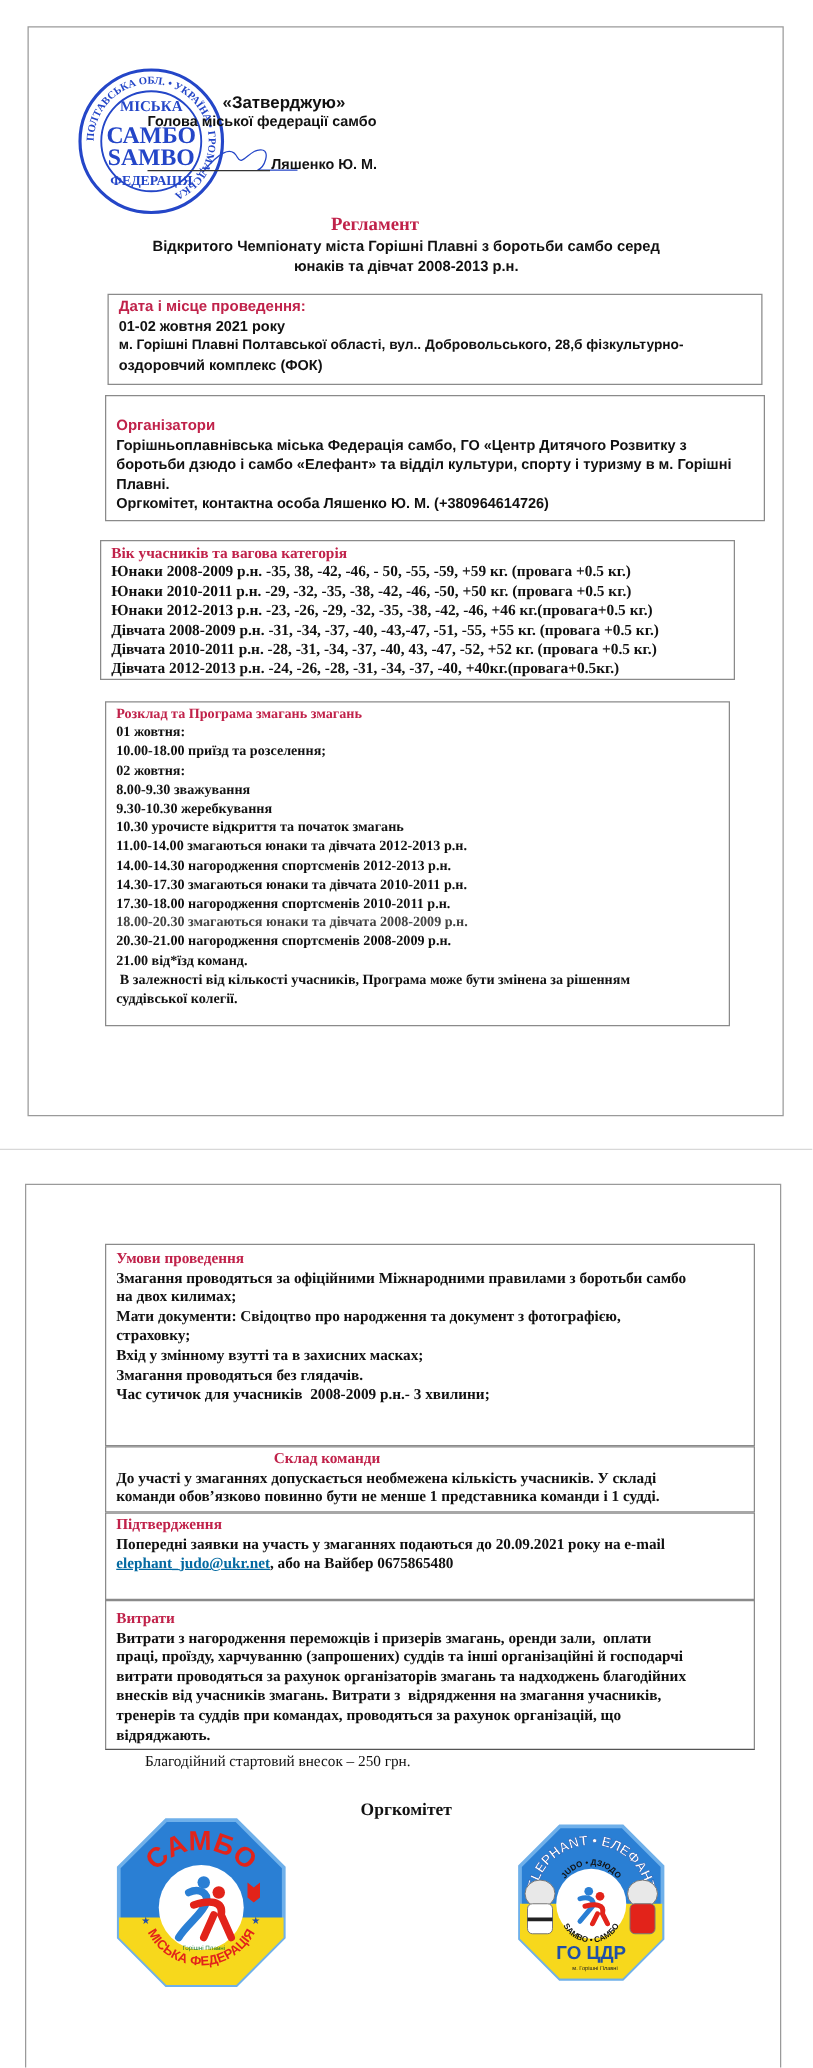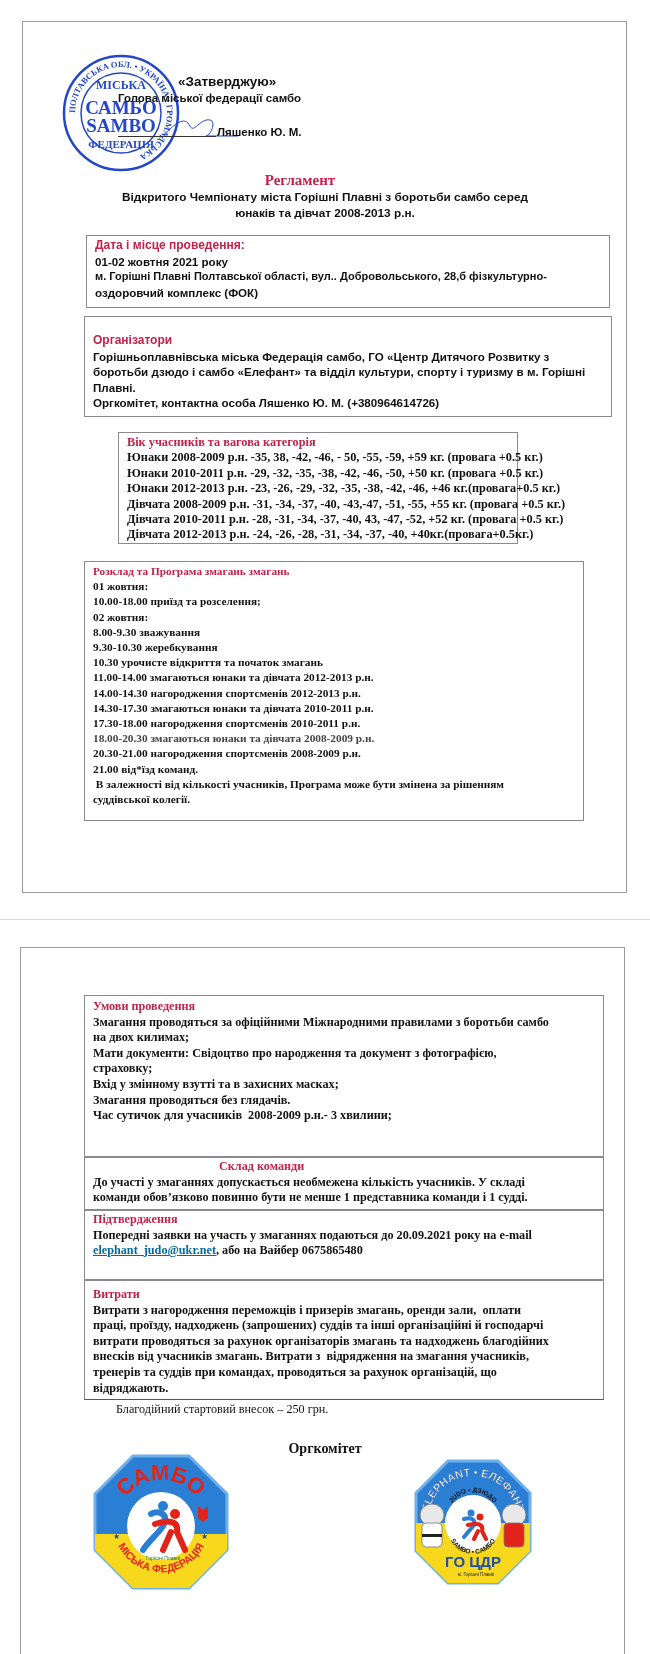--- a/index.html
+++ b/index.html
@@ -59,21 +59,21 @@
 </div>
 
 <div class="box sans" style="left:84px;top:316px;width:528px;height:101px;padding:16px 8px 2px;">
   <div class="para h-red" style="font-size:12px;">Організатори</div>
   <div class="para" style="font-size:11.6px;white-space:nowrap;">Горішньоплавнівська міська Федерація самбо, ГО «Центр Дитячого Розвитку з</div>
   <div class="para" style="font-size:11.6px;white-space:nowrap;overflow:hidden;">боротьби дзюдо і самбо «Елефант» та відділ культури, спорту і туризму  в м. Горішні</div>
   <div class="para" style="font-size:11.6px;">Плавні.</div>
   <div class="para" style="font-size:11.6px;">Оргкомітет, контактна особа Ляшенко Ю. М. (+380964614726)</div>
 </div>
 
-<div class="box serif" style="left:80px;top:432px;width:400px;height:112px;padding:2px 8px;margin-left:38px;">
+<div class="box serif" style="left:80px;top:432px;width:508px;height:112px;padding:2px 8px;">
   <div class="line h-red">Вік учасників та вагова категорія</div>
   <div class="line">Юнаки 2008-2009 р.н. -35,  38, -42, -46, - 50, -55, -59, +59 кг. (провага +0.5 кг.)</div>
   <div class="line">Юнаки 2010-2011 р.н. -29, -32, -35, -38, -42, -46, -50, +50 кг. (провага +0.5 кг.)</div>
   <div class="line">Юнаки 2012-2013 р.н. -23, -26, -29, -32, -35, -38, -42, -46, +46 кг.(провага+0.5 кг.)</div>
   <div class="line">Дівчата 2008-2009 р.н.  -31, -34, -37, -40, -43,-47, -51, -55, +55 кг.  (провага +0.5 кг.)</div>
   <div class="line">Дівчата 2010-2011 р.н. -28, -31, -34, -37, -40, 43, -47, -52, +52 кг. (провага +0.5 кг.)</div>
   <div class="line">Дівчата 2012-2013 р.н. -24, -26, -28, -31, -34, -37, -40, +40кг.(провага+0.5кг.)</div>
 </div>
 
 <div class="box serif" style="left:84px;top:561px;width:500px;height:260px;padding:2px 8px;">
@@ -116,21 +116,21 @@
   <div class="para h-red">Підтвердження</div>
   <div class="para" style="white-space:nowrap;">Попередні заявки на участь у змаганнях подаються до 20.09.2021 року  на e-mail</div>
   <div class="para" style="white-space:nowrap;">
     <a class="email" href="#">elephant_judo@ukr.net</a><span>, або на Вайбер 0675865480</span>
   </div>
 </div>
 
 <div class="box serif" style="left:84px;top:1280px;width:520px;height:120px;padding:6px 8px 0;border-bottom:1px solid #555;">
   <div class="para h-red">Витрати</div>
   <div class="para" style="white-space:pre;">Витрати з нагородження переможців і призерів змагань, оренди зали,  оплати</div>
-  <div class="para" style="white-space:nowrap;">праці, проїзду, надходжень (запрошених) суддів та інші організаційні й господарчі</div>
+  <div class="para" style="white-space:nowrap;">праці, проїзду, харчуванню (запрошених) суддів та інші організаційні й господарчі</div>
   <div class="para" style="white-space:nowrap;">витрати проводяться за рахунок організаторів змагань та надходжень благодійних</div>
   <div class="para" style="white-space:pre;">внесків від учасників змагань. Витрати з  відрядження на змагання учасників,</div>
   <div class="para" style="white-space:nowrap;">тренерів та суддів при командах, проводяться за рахунок організацій, що</div>
   <div class="para">відряджають.</div>
 </div>
 
 <div class="abs serif" style="left:116px;top:1402px;font-size:12.2px;font-weight:normal;">Благодійний стартовий внесок – 250 грн.</div>
 
 <div class="abs serif" style="left:0;width:650px;text-align:center;top:1441px;font-size:14px;font-weight:bold;">Оргкомітет</div>
 

